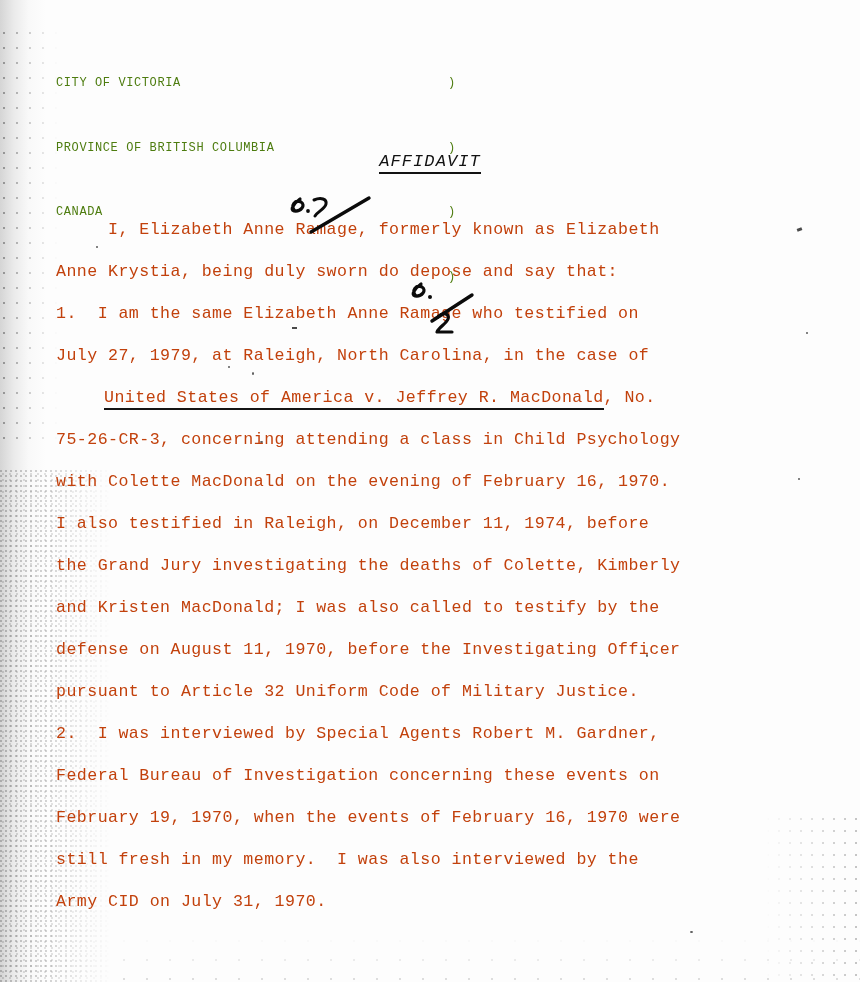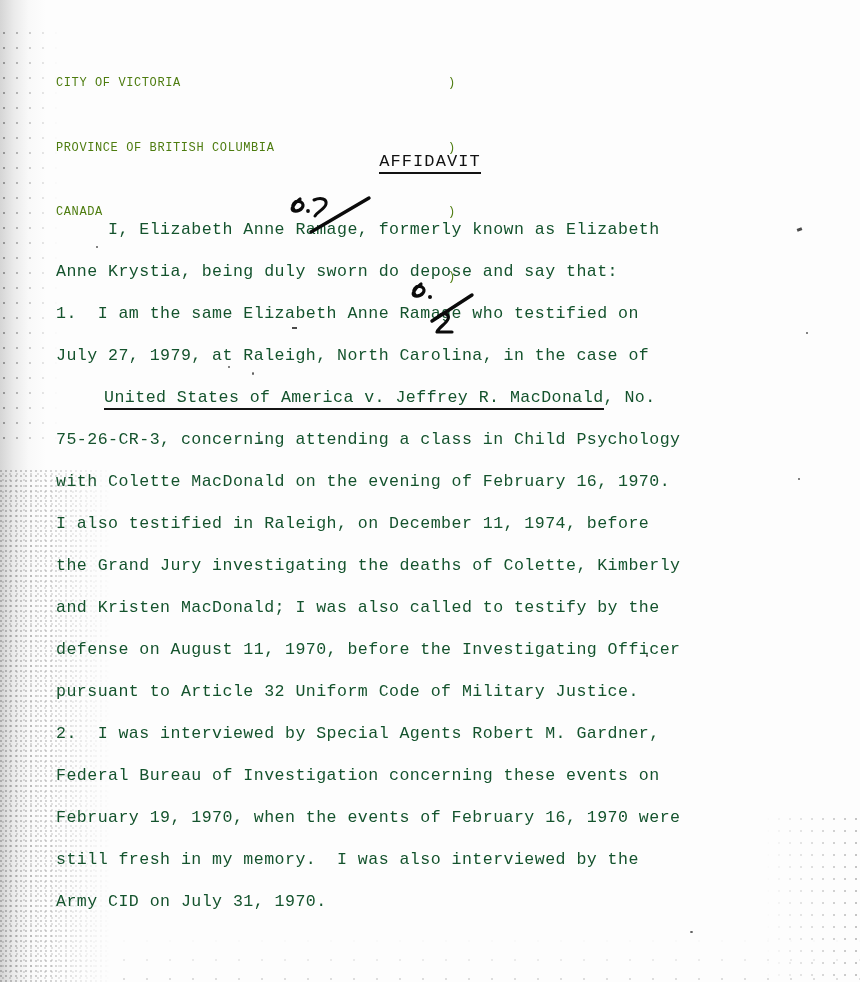--- a/index.html
+++ b/index.html
@@ -101,38 +101,39 @@
   }
   .caption-row { display: block; height: 21.5px; }
   .caption-label { display: inline-block; width: 392px; }
   .caption-paren { display: inline-block; }
 
   .title-wrap {
     position: absolute;
     left: 0; top: 152px;
     width: 860px;
     text-align: center;
+    font-style: italic;
   }
   .title {
     display: inline-block;
     font-size: 17px;
     letter-spacing: 1.1px;
     color: #121212;
     border-bottom: 2px solid #121212;
     padding-bottom: 1px;
   }
 
   .body-block {
     position: absolute;
     left: 56px;
     top: 215px;
     width: 790px;
     font-size: 16.6px;
     letter-spacing: 0.45px;
-    color: #14532d;
+    color: #c2410c;
   }
   .line {
     display: block;
     height: 42px;
     line-height: 30px;
     white-space: pre;
     position: relative;
   }
   .line .u { border-bottom: 2px solid #141414; padding-bottom: 1px; margin-left: 48px; }
 

